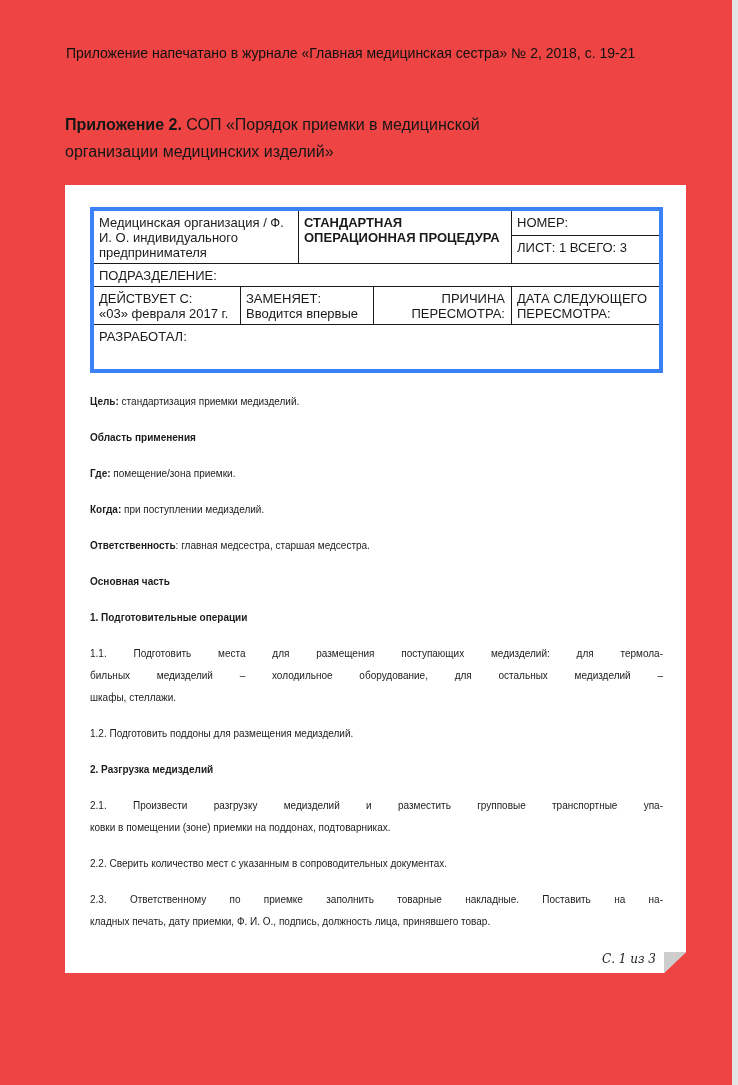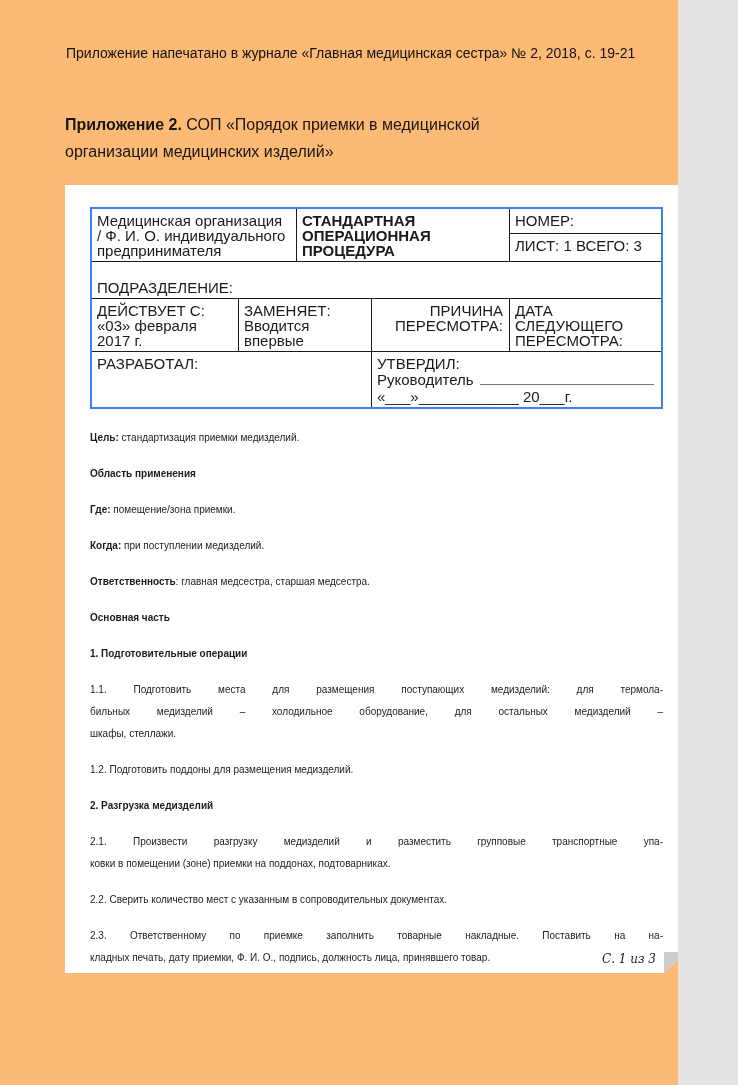--- a/index.html
+++ b/index.html
@@ -3,21 +3,21 @@
 <meta charset="utf-8">
 <style>
   html,body{margin:0;padding:0;}
   body{
     width:738px;height:1085px;
     background:#e4e4e4;
     font-family:"Liberation Sans","DejaVu Sans",sans-serif;
     color:#1a1a1a;
     -webkit-font-smoothing:antialiased;
   }
-  .stage{position:relative;width:678px;height:1085px;background:#fdba74;overflow:hidden;}
+  .stage{position:relative;width:732px;height:1085px;background:#ef4444;overflow:hidden;}
 
   
   .page-note{
     position:absolute;left:66px;top:44px;width:660px;
     font-size:14px;line-height:19px;color:#111;
   }
 
   
   .doc-title{
     position:absolute;left:65px;top:111px;width:600px;
@@ -31,33 +31,33 @@
     background:#ffffff;
     clip-path:polygon(0 0,100% 0,100% calc(100% - 21px),calc(100% - 22px) 100%,0 100%);
   }
   .fold{
     position:absolute;left:664px;top:952px;width:0;height:0;
     border-top:21px solid #cdcdcd;border-right:22px solid transparent;
   }
   .sheet-inner{padding:22px 23px 0 25px;}
 
   
-  .tbl{width:573px;border:2px solid #3b82f6;font-size:15px;line-height:15px;color:#1a1a1a;box-sizing:border-box;}
+  .tbl{width:573px;border:4px solid #3b82f6;font-size:13px;line-height:15px;color:#1a1a1a;box-sizing:border-box;}
   .trow{display:flex;align-items:stretch;}
   .trow + .trow{border-top:1px solid #1a1a1a;}
   .cell{padding:4px 6px 3px 5px;box-sizing:border-box;}
   .cell + .cell{border-left:1px solid #1a1a1a;}
   .w-org{width:204px;min-height:50px;}
   .w-proc{width:213px;font-weight:bold;white-space:pre-line;}
   .w-numcol{flex:1;display:flex;flex-direction:column;padding:0;}
   .subcell{padding:4px 6px 3px 5px;}
   .subcell.first{border-bottom:1px solid #1a1a1a;min-height:17px;}
   .subcell.second{flex:1;}
   .w-name{width:417px;min-height:28px;}
-  .w-dept{flex:1;margin-top:14px;}
+  .w-dept{flex:1;}
   .w-valid{width:146px;min-height:30px;}
   .w-repl{width:133px;}
   .w-reason{width:138px;text-align:right;}
   .w-next{flex:1;}
   .w-dev{width:279px;min-height:44px;}
   .w-appr{flex:1;}
   .lbl-b{font-weight:bold;}
   .sig-row{display:flex;align-items:flex-end;margin-top:1px;}
   .sig-fill{flex:1;border-bottom:1px solid #777;margin:0 1px 2px 6px;height:12px;}
   .date-line{margin-top:2px;}
@@ -111,28 +111,20 @@
           </div>
           <div class="cell w-repl">
             <div>ЗАМЕНЯЕТ:</div>
             <div>Вводится впервые</div>
           </div>
           <div class="cell w-reason">ПРИЧИНА ПЕРЕСМОТРА:</div>
           <div class="cell w-next">ДАТА СЛЕДУЮЩЕГО ПЕРЕСМОТРА:</div>
         </div>
         <div class="trow">
           <div class="cell w-dev">РАЗРАБОТАЛ:</div>
-          <div class="cell w-appr">
-            <div>УТВЕРДИЛ:</div>
-            <div class="sig-row">
-              <span>Руководитель</span>
-              <span class="sig-fill"></span>
-            </div>
-            <div class="date-line">«___»____________ 20___г.</div>
-          </div>
         </div>
       </div>
 
       <div class="body-text">
         <div class="p"><span class="hd">Цель:</span><span> стандартизация приемки медизделий.</span></div>
         <div class="p hd">Область применения</div>
         <div class="p"><span class="hd">Где:</span><span> помещение/зона приемки.</span></div>
         <div class="p"><span class="hd">Когда:</span><span> при поступлении медизделий.</span></div>
         <div class="p"><span class="hd">Ответственность</span><span>: главная медсестра, старшая медсестра.</span></div>
         <div class="p hd">Основная часть</div>

